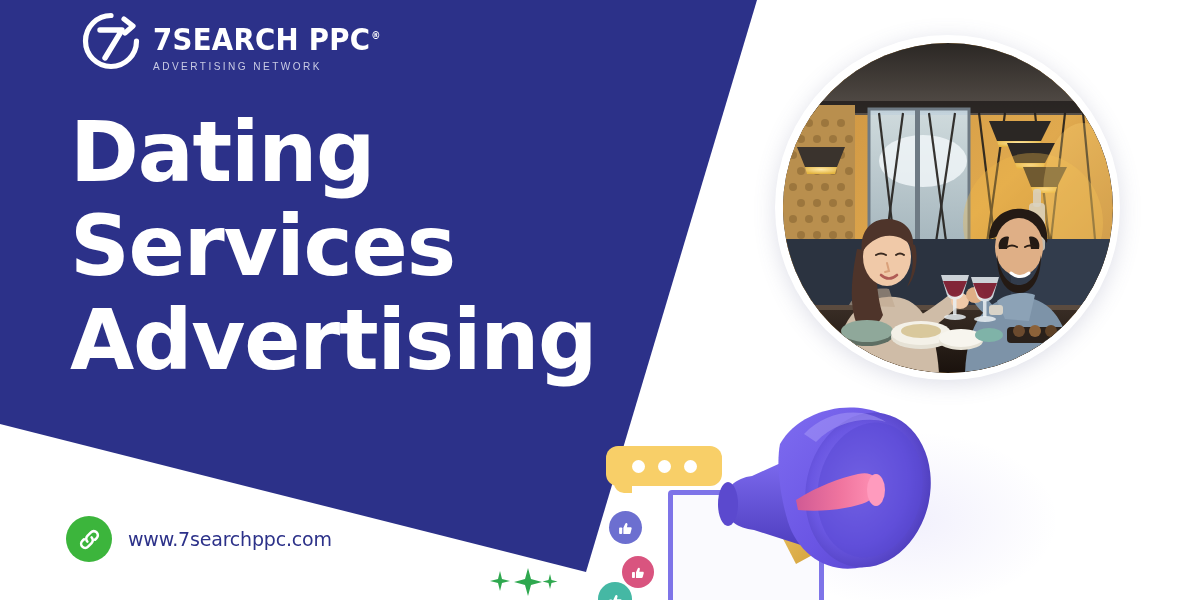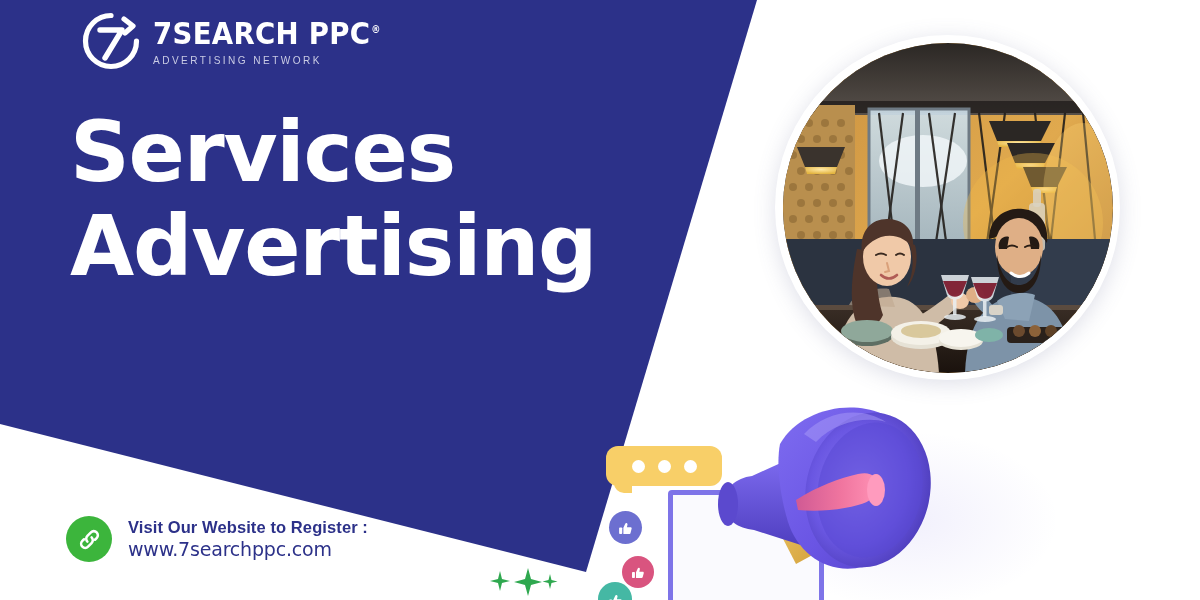--- a/index.html
+++ b/index.html
@@ -21,21 +21,21 @@
     position:absolute;
     left:0; top:0; width:1200px; height:600px;
     background:#2C3189;
     clip-path:polygon(0 0, 757px 0, 586px 572px, 0 424px);
     z-index:1;
   }
 
   
   .logo-wrap {
     position:absolute; left:80px; top:10px;
-    display:flex; align-items:center; gap:11px;
+    display:flex; align-items:flex-end; gap:11px;
     z-index:6;
   }
   .logo-mark { width:62px; height:62px; display:block; }
   .logo-text { display:flex; flex-direction:column; justify-content:center; padding-top:2px; }
   .logo-name {
     font-size:30px; font-weight:700; color:#ffffff;
     letter-spacing:0.3px; line-height:1.0;
     white-space:nowrap; position:relative;
     font-family:"DejaVu Sans", sans-serif;
     transform:scaleX(0.92); transform-origin:left center;
@@ -159,35 +159,35 @@
         <path d="M20 20 L42 20 L25 48" fill="none" stroke="#ffffff" stroke-width="5.4" stroke-linecap="round" stroke-linejoin="round"></path>
       </svg>
     </span>
     <span class="logo-text">
       <span class="logo-name"><span>7SEARCH PPC</span><span class="logo-reg">®</span></span>
       <span class="logo-sub">ADVERTISING NETWORK</span>
     </span>
   </div>
 
   <h1 class="headline">
+    <span class="ln">Dating</span>
     <span class="ln">Services</span>
     <span class="ln">Advertising</span>
   </h1>
 
   <div class="cta">
     <span class="cta-icon">
       <svg viewBox="0 0 32 32" width="27" height="27" aria-hidden="true">
         <g fill="none" stroke="#ffffff" stroke-width="3" stroke-linecap="round">
           <path d="M13.5 18.5 a4.8 4.8 0 0 1 0-6.8 l4.2-4.2 a4.8 4.8 0 0 1 6.8 6.8 l-2 2"></path>
           <path d="M18.5 13.5 a4.8 4.8 0 0 1 0 6.8 l-4.2 4.2 a4.8 4.8 0 0 1-6.8-6.8 l2-2"></path>
         </g>
       </svg>
     </span>
     <span class="cta-text">
-      <span class="cta-line1">Visit Our Website to Register :</span>
       <span class="cta-line2">www.7searchppc.com</span>
     </span>
   </div>
 
   <div class="photo-ring">
     <div class="photo">
       <svg viewBox="0 0 330 330" width="330" height="330" aria-hidden="true">
         <defs>
           <clipPath id="circMask">
               <circle cx="165" cy="165" r="165"></circle>

